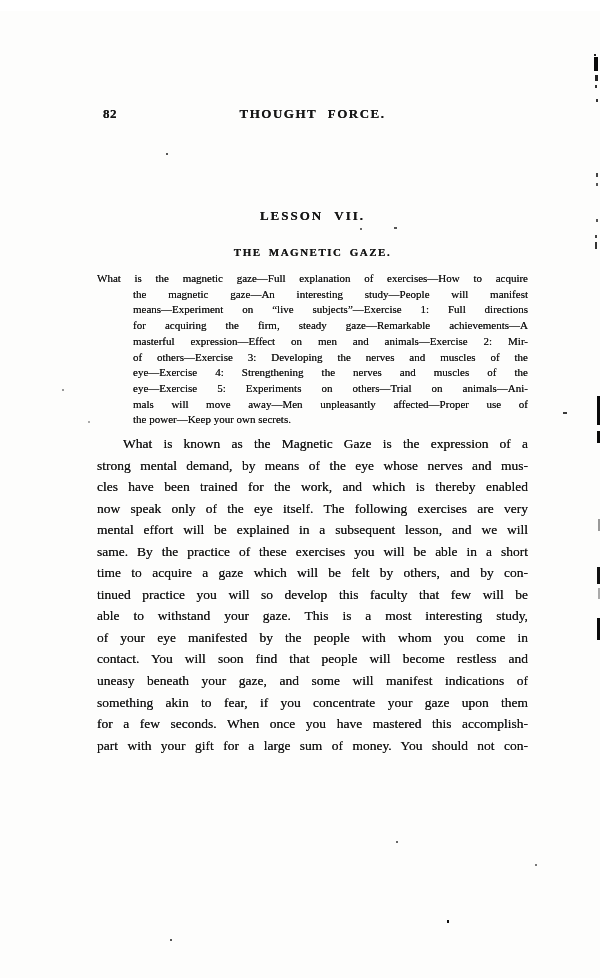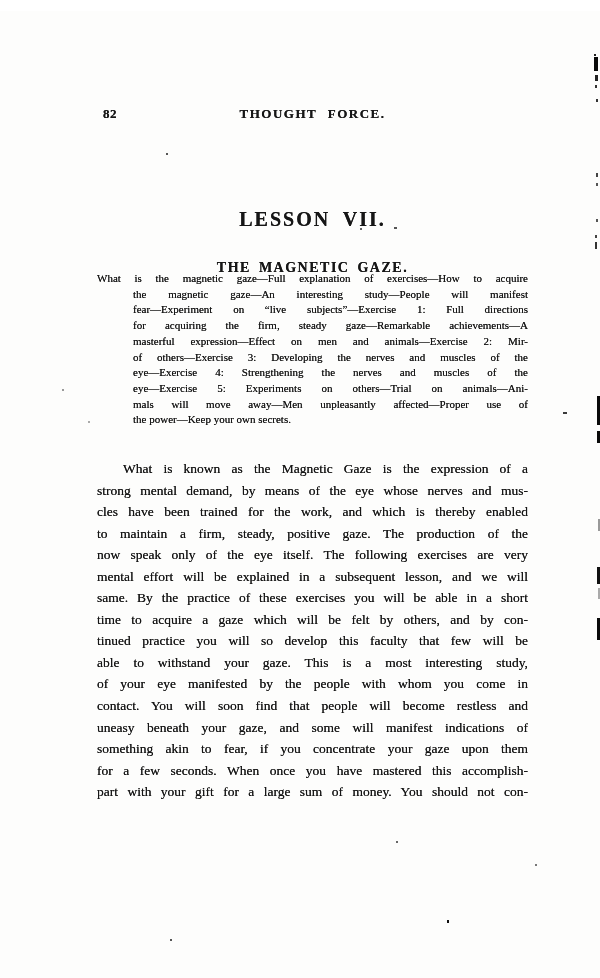--- a/index.html
+++ b/index.html
@@ -35,28 +35,28 @@
   }
   #running-title {
     top: 95px;
     font-size: 13px;
     font-weight: bold;
     letter-spacing: 1.5px;
     word-spacing: 6px;
   }
   #lesson-heading {
     top: 197px;
-    font-size: 20px;
+    font-size: 13px;
     font-weight: bold;
     letter-spacing: 2px;
     word-spacing: 6px;
   }
   #lesson-subheading {
-    top: 249px;
-    font-size: 14px;
+    top: 235px;
+    font-size: 11px;
     font-weight: bold;
     letter-spacing: 1.5px;
     word-spacing: 3px;
   }
   #synopsis {
     position: absolute;
     left: 97px;
     top: 260px;
     width: 395px;
     padding-left: 36px;
@@ -69,21 +69,21 @@
   }
   #synopsis .line:first-child {
     margin-left: -36px;
   }
   #synopsis .line:last-child {
     text-align-last: left;
   }
   #body-text {
     position: absolute;
     left: 97px;
-    top: 447px;
+    top: 422px;
     width: 431px;
     font-size: 13.5px;
     line-height: 21.55px;
   }
   #body-text .line {
     text-align: justify;
     text-align-last: justify;
   }
   #body-text .line:first-child {
     text-indent: 26px;
@@ -102,35 +102,34 @@
 
   <div id="running-title" class="centered-band">THOUGHT FORCE.</div>
 
   <div id="lesson-heading" class="centered-band">LESSON VII.</div>
 
   <div id="lesson-subheading" class="centered-band">THE MAGNETIC GAZE.</div>
 
   <div id="synopsis">
       <div class="line">What is the magnetic gaze—Full explanation of exercises—How to acquire</div>
       <div class="line">the magnetic gaze—An interesting study—People will manifest</div>
-      <div class="line">fear—Experiment on “live subjects”—Exercise 1:  Full directions</div>
+      <div class="line">means—Experiment on “live subjects”—Exercise 1:  Full directions</div>
       <div class="line">for acquiring the firm, steady gaze—Remarkable achievements—A</div>
       <div class="line">masterful expression—Effect on men and animals—Exercise 2: Mir-</div>
       <div class="line">of others—Exercise 3:  Developing the nerves and muscles of the</div>
       <div class="line">eye—Exercise 4:  Strengthening the nerves and muscles of the</div>
       <div class="line">eye—Exercise 5:  Experiments on others—Trial on animals—Ani-</div>
       <div class="line">mals will move away—Men unpleasantly affected—Proper use of</div>
       <div class="line">the power—Keep your own secrets.</div>
     </div>
 
   <div id="body-text">
       <div class="line">What is known as the Magnetic Gaze is the expression of a</div>
       <div class="line">strong mental demand, by means of the eye whose nerves and mus-</div>
       <div class="line">cles have been trained for the work, and which is thereby enabled</div>
-      <div class="line">to maintain a firm, steady, positive gaze.  The production of the</div>
       <div class="line">now speak only of the eye itself.  The following exercises are very</div>
       <div class="line">mental effort will be explained in a subsequent lesson, and we will</div>
       <div class="line">same.  By the practice of these exercises you will be able in a short</div>
       <div class="line">time to acquire a gaze which will be felt by others, and by con-</div>
       <div class="line">tinued practice you will so develop this faculty that few will be</div>
       <div class="line">able to withstand your gaze.  This is a most interesting study,</div>
       <div class="line">of your eye manifested by the people with whom you come in</div>
       <div class="line">contact.  You will soon find that people will become restless and</div>
       <div class="line">uneasy beneath your gaze, and some will manifest indications of</div>
       <div class="line">something akin to fear, if you concentrate your gaze upon them</div>

